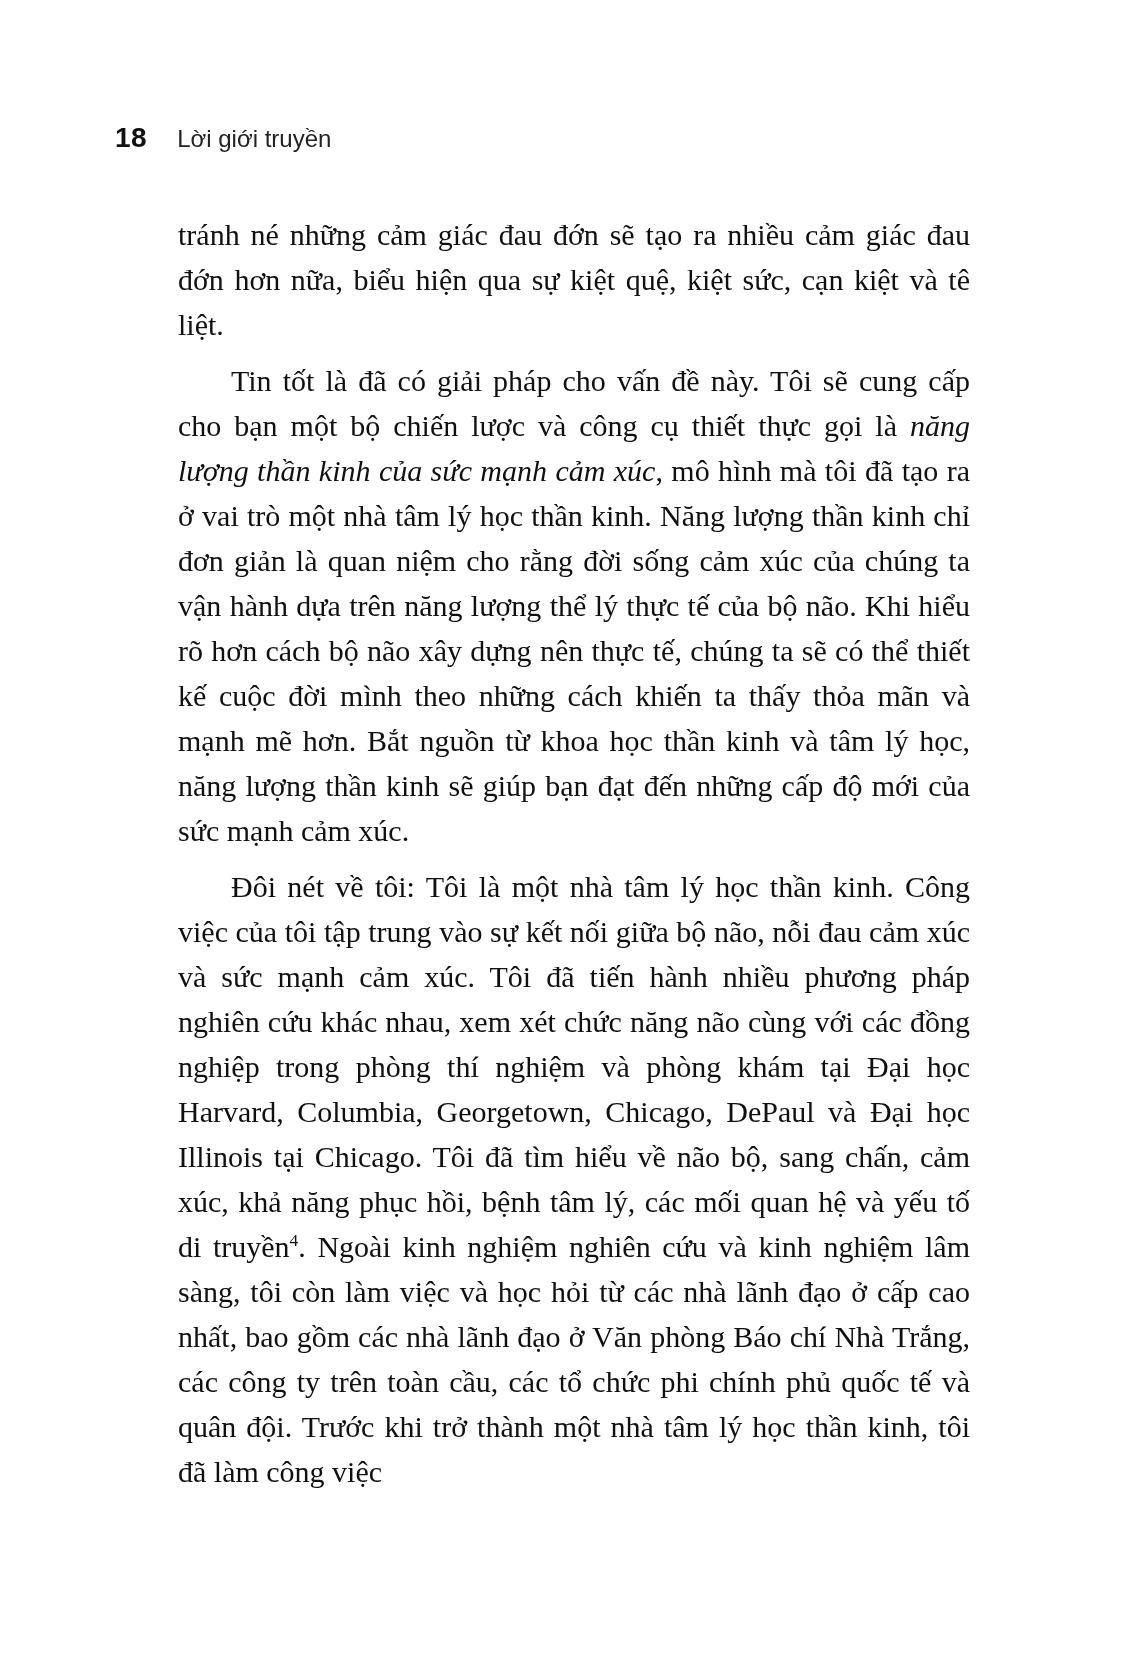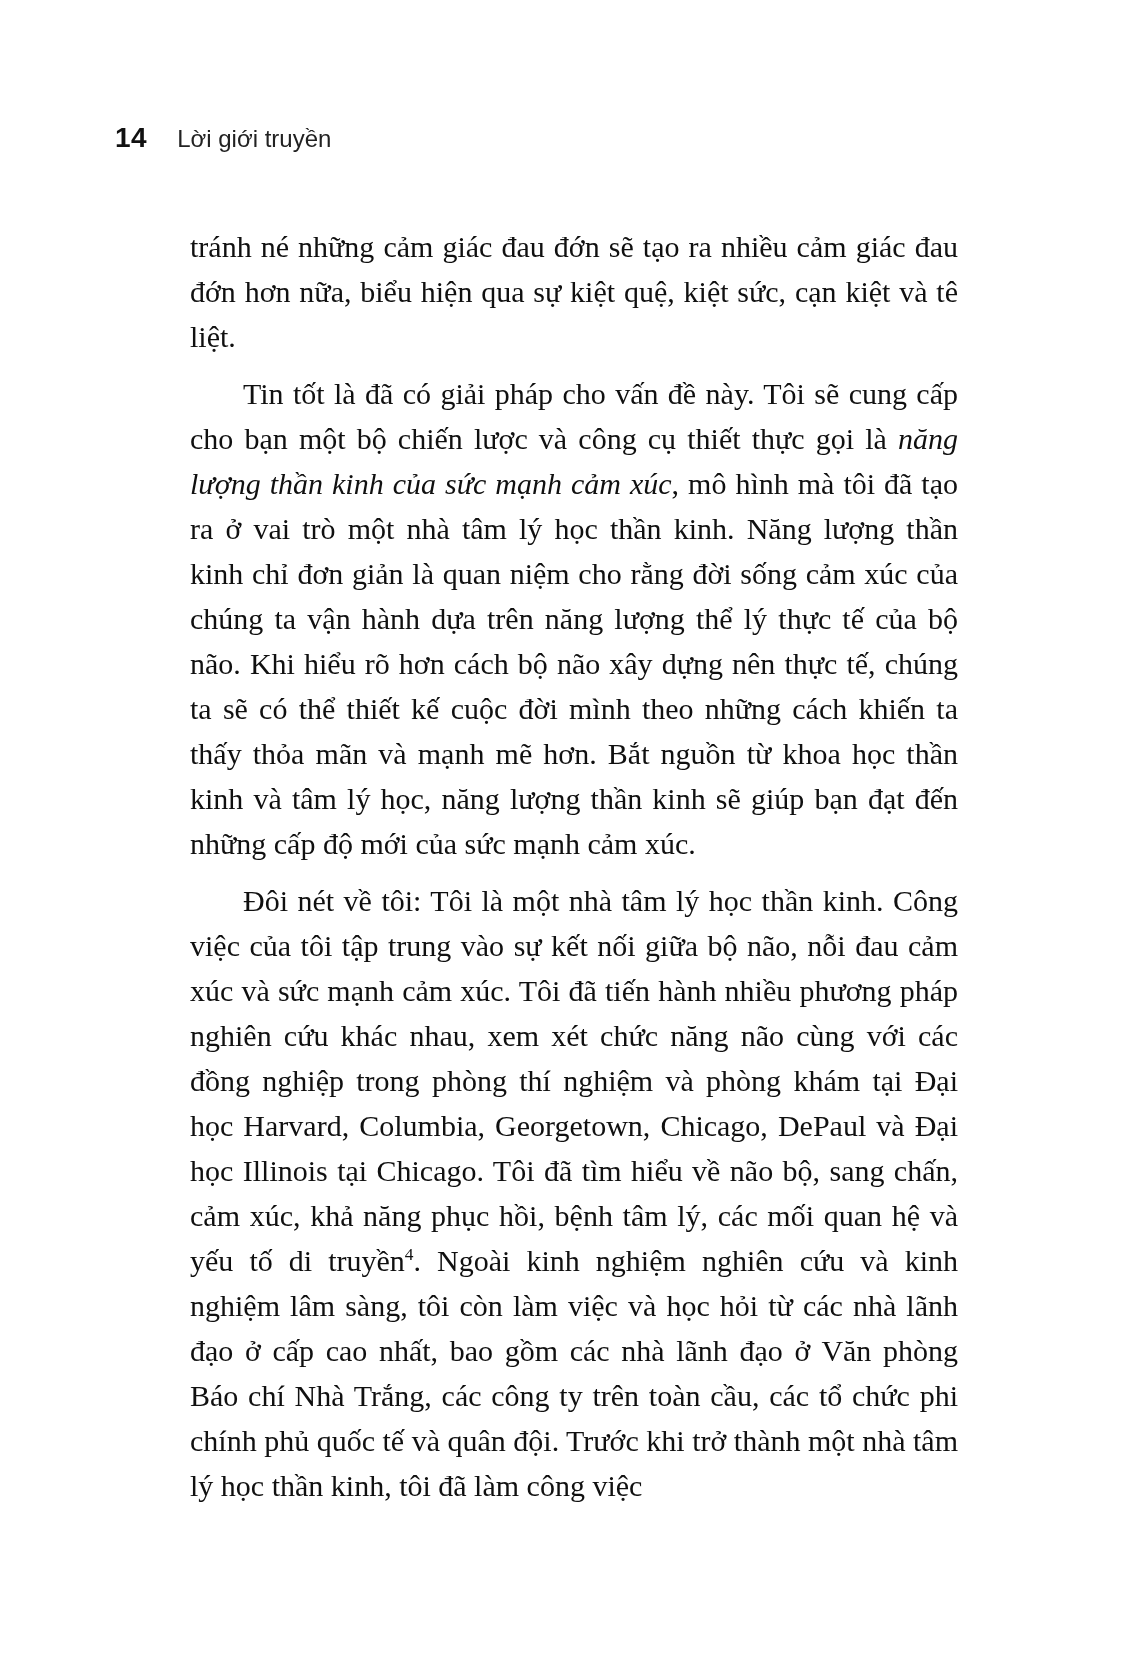--- a/index.html
+++ b/index.html
@@ -36,21 +36,21 @@
     color: #222222;
   }
   .body-text {
     position: absolute;
     top: 212px;
     left: 178px;
     width: 792px;
     color: #101010;
   }
   .para {
-    margin: 12px;
+    margin: 0;
     font-size: 30px;
     line-height: 45px;
     text-align: justify;
     text-justify: inter-word;
   }
   .para + .para {
     margin-top: 11px;
   }
   .para.indent {
     text-indent: 53px;
@@ -61,21 +61,21 @@
   sup.fn {
     font-size: 0.58em;
     line-height: 0;
     vertical-align: super;
   }
 </style>
 </head>
 <body>
 
 <header class="page-header">
-  <span class="page-number">14</span>
+  <span class="page-number">18</span>
   <span class="section-title">Lời giới truyền</span>
 </header>
 
 <main class="body-text">
     <p class="para"><span>tránh né những cảm giác đau đớn sẽ tạo ra nhiều cảm giác đau đớn hơn nữa, biểu hiện qua sự kiệt quệ, kiệt sức, cạn kiệt và tê liệt.</span></p>
     <p class="para indent"><span>Tin tốt là đã có giải pháp cho vấn đề này. Tôi sẽ cung cấp cho bạn một bộ chiến lược và công cụ thiết thực gọi là </span><span class="italic">năng lượng thần kinh của sức mạnh cảm xúc</span><span>, mô hình mà tôi đã tạo ra ở vai trò một nhà tâm lý học thần kinh. Năng lượng thần kinh chỉ đơn giản là quan niệm cho rằng đời sống cảm xúc của chúng ta vận hành dựa trên năng lượng thể lý thực tế của bộ não. Khi hiểu rõ hơn cách bộ não xây dựng nên thực tế, chúng ta sẽ có thể thiết kế cuộc đời mình theo những cách khiến ta thấy thỏa mãn và mạnh mẽ hơn. Bắt nguồn từ khoa học thần kinh và tâm lý học, năng lượng thần kinh sẽ giúp bạn đạt đến những cấp độ mới của sức mạnh cảm xúc.</span></p>
     <p class="para indent"><span>Đôi nét về tôi: Tôi là một nhà tâm lý học thần kinh. Công việc của tôi tập trung vào sự kết nối giữa bộ não, nỗi đau cảm xúc và sức mạnh cảm xúc. Tôi đã tiến hành nhiều phương pháp nghiên cứu khác nhau, xem xét chức năng não cùng với các đồng nghiệp trong phòng thí nghiệm và phòng khám tại Đại học Harvard, Columbia, Georgetown, Chicago, DePaul và Đại học Illinois tại Chicago. Tôi đã tìm hiểu về não bộ, sang chấn, cảm xúc, khả năng phục hồi, bệnh tâm lý, các mối quan hệ và yếu tố di truyền</span><sup class="fn">4</sup><span>. Ngoài kinh nghiệm nghiên cứu và kinh nghiệm lâm sàng, tôi còn làm việc và học hỏi từ các nhà lãnh đạo ở cấp cao nhất, bao gồm các nhà lãnh đạo ở Văn phòng Báo chí Nhà Trắng, các công ty trên toàn cầu, các tổ chức phi chính phủ quốc tế và quân đội. Trước khi trở thành một nhà tâm lý học thần kinh, tôi đã làm công việc</span></p>
   </main>
 
 </body></html>

